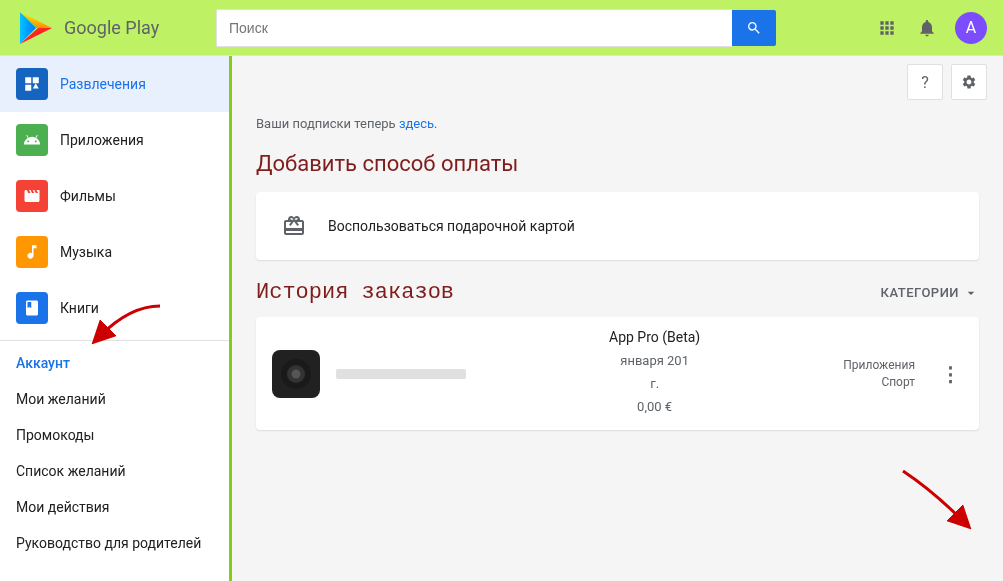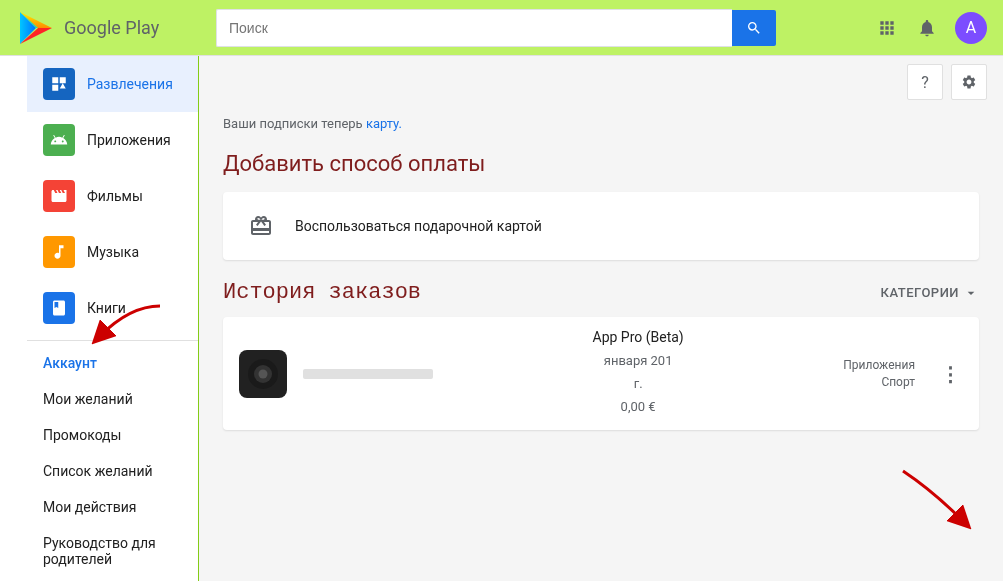--- a/index.html
+++ b/index.html
@@ -91,26 +91,25 @@
     }
 
     
     .main-layout {
       display: flex;
       height: calc(581px - 56px);
     }
 
     
     .sidebar {
-      width: 199px;
+      width: 232px;
       background: #fff;
-      border-right: 1px solid #84cc16;
+      border-right: 3px solid #84cc16;
       overflow-y: auto;
       flex-shrink: 0;
-      padding-left: 27px;
     }
     .sidebar-nav-item {
       display: flex;
       align-items: center;
       gap: 12px;
       padding: 12px 16px;
       cursor: pointer;
       color: #212121;
       font-size: 14px;
     }
@@ -442,21 +441,21 @@
       <div class="icon-btn">
         <svg width="16" height="16" viewBox="0 0 24 24" fill="#5f6368">
           <path d="M19.14,12.94c0.04-0.3,0.06-0.61,0.06-0.94c0-0.32-0.02-0.64-0.07-0.94l2.03-1.58c0.18-0.14,0.23-0.41,0.12-0.61 l-1.92-3.32c-0.12-0.22-0.37-0.29-0.59-0.22l-2.39,0.96c-0.5-0.38-1.03-0.7-1.62-0.94L14.4,2.81c-0.04-0.24-0.24-0.41-0.48-0.41 h-3.84c-0.24,0-0.43,0.17-0.47,0.41L9.25,5.35C8.66,5.59,8.12,5.92,7.63,6.29L5.24,5.33c-0.22-0.08-0.47,0-0.59,0.22L2.74,8.87 C2.62,9.08,2.66,9.34,2.86,9.48l2.03,1.58C4.84,11.36,4.8,11.69,4.8,12s0.02,0.64,0.07,0.94l-2.03,1.58 c-0.18,0.14-0.23,0.41-0.12,0.61l1.92,3.32c0.12,0.22,0.37,0.29,0.59,0.22l2.39-0.96c0.5,0.38,1.03,0.7,1.62,0.94l0.36,2.54 c0.05,0.24,0.24,0.41,0.48,0.41h3.84c0.24,0,0.44-0.17,0.47-0.41l0.36-2.54c0.59-0.24,1.13-0.56,1.62-0.94l2.39,0.96 c0.22,0.08,0.47,0,0.59-0.22l1.92-3.32c0.12-0.22,0.07-0.47-0.12-0.61L19.14,12.94z M12,15.6c-1.98,0-3.6-1.62-3.6-3.6 s1.62-3.6,3.6-3.6s3.6,1.62,3.6,3.6S13.98,15.6,12,15.6z"></path>
         </svg>
       </div>
     </div>
 
     <div class="content-inner">
 
       <div class="subscription-notice">
-        <span>Ваши подписки теперь </span><a class="subscription-link">карту.</a>
+        <span>Ваши подписки теперь </span><a class="subscription-link">здесь.</a>
       </div>
 
       <div class="section-title">Добавить способ оплаты</div>
       <div class="payment-card">
         <div class="payment-option">
           <div class="payment-icon">
             <svg width="24" height="24" viewBox="0 0 24 24" fill="#5f6368">
               <path d="M20 6h-2.18c.07-.28.18-.54.18-.83C18 3.42 16.58 2 14.83 2c-.96 0-1.8.4-2.38 1.05L12 3.67l-.45-.62C10.97 2.4 10.13 2 9.17 2 7.42 2 6 3.42 6 5.17c0 .29.11.55.18.83H4c-1.11 0-1.99.89-1.99 2L2 19c0 1.11.89 2 2 2h16c1.11 0 2-.89 2-2V8c0-1.11-.89-2-2-2zm-5.17-2c.46 0 .83.37.83.83 0 .46-.37.83-.83.83h-2.26c.33-.71 1.03-1.66 2.26-1.66zM9.17 4c1.23 0 1.93.95 2.26 1.66H9.17C8.71 5.66 8.34 5.29 8.34 4.83c0-.46.37-.83.83-.83zM20 19H4v-2h16v2zm0-5H4V8h5.08L7 10.83 8.62 12 11 8.76l1-1.36 1 1.36L15.38 12 17 10.83 14.92 8H20v6z"></path>
             </svg>
           </div>

